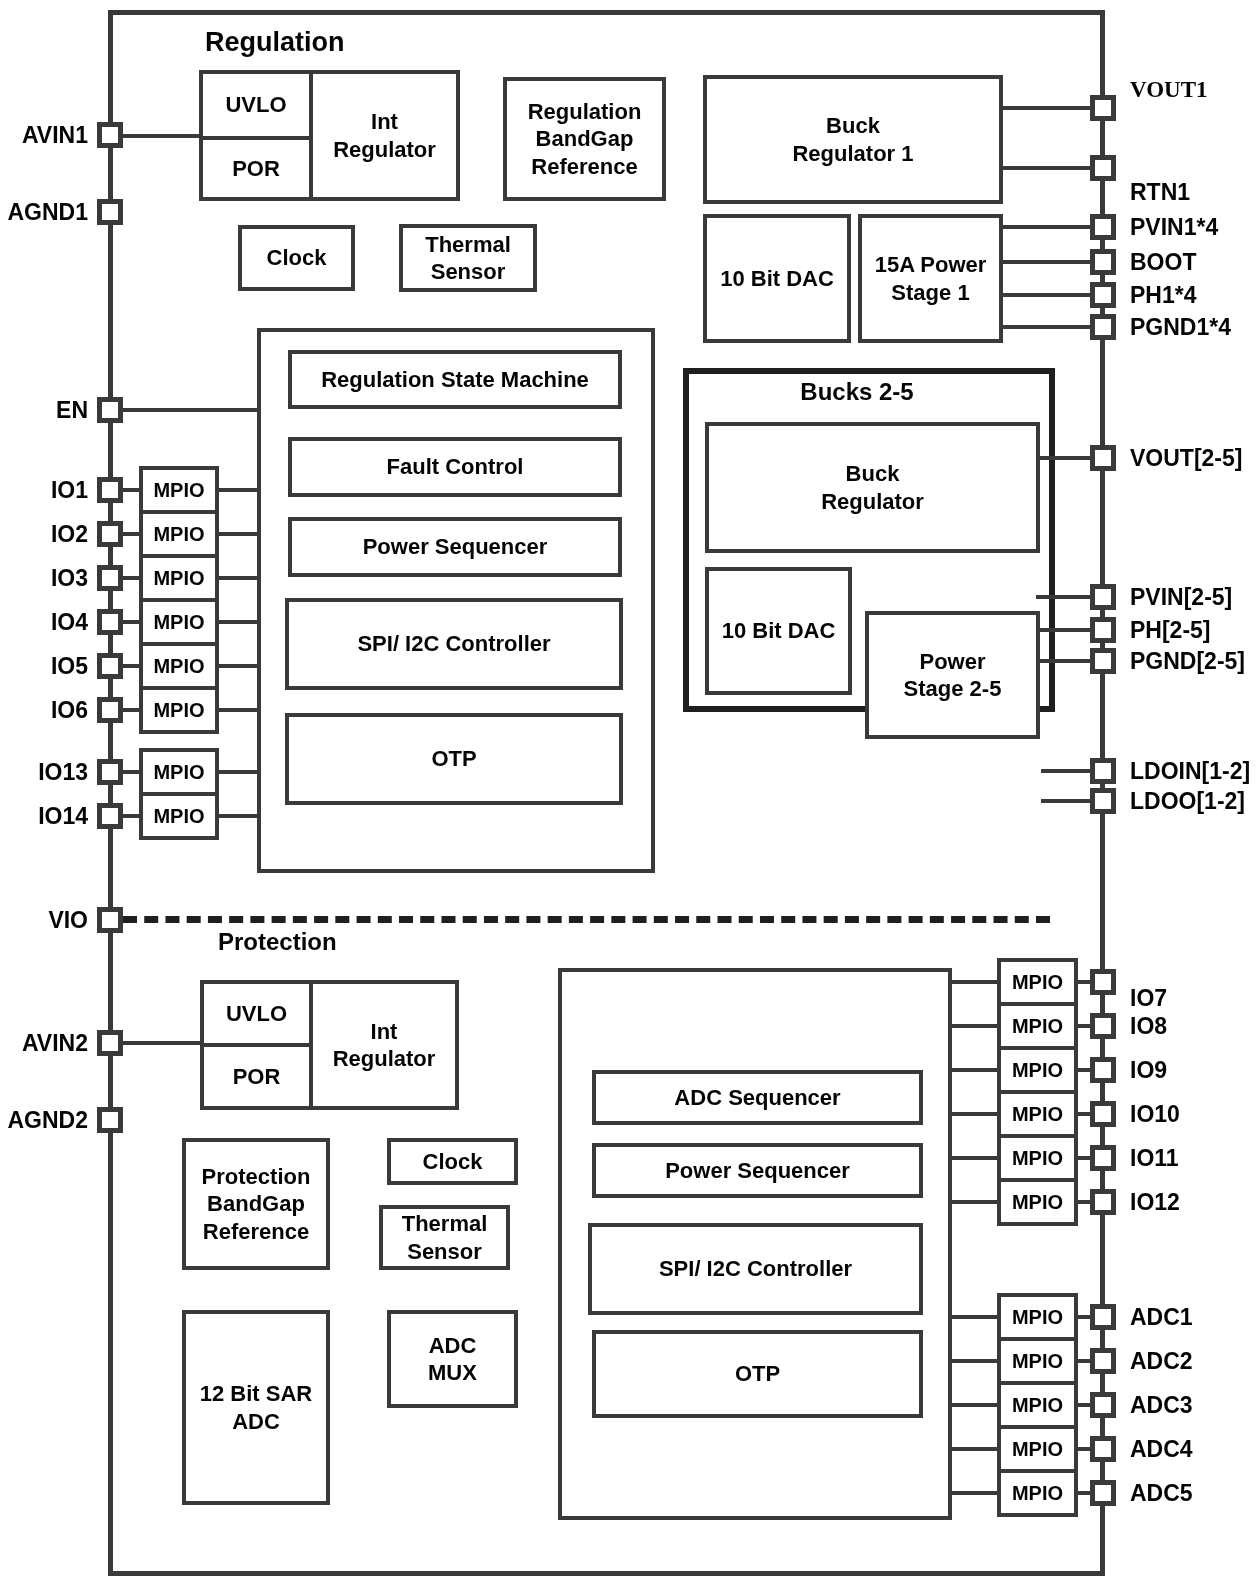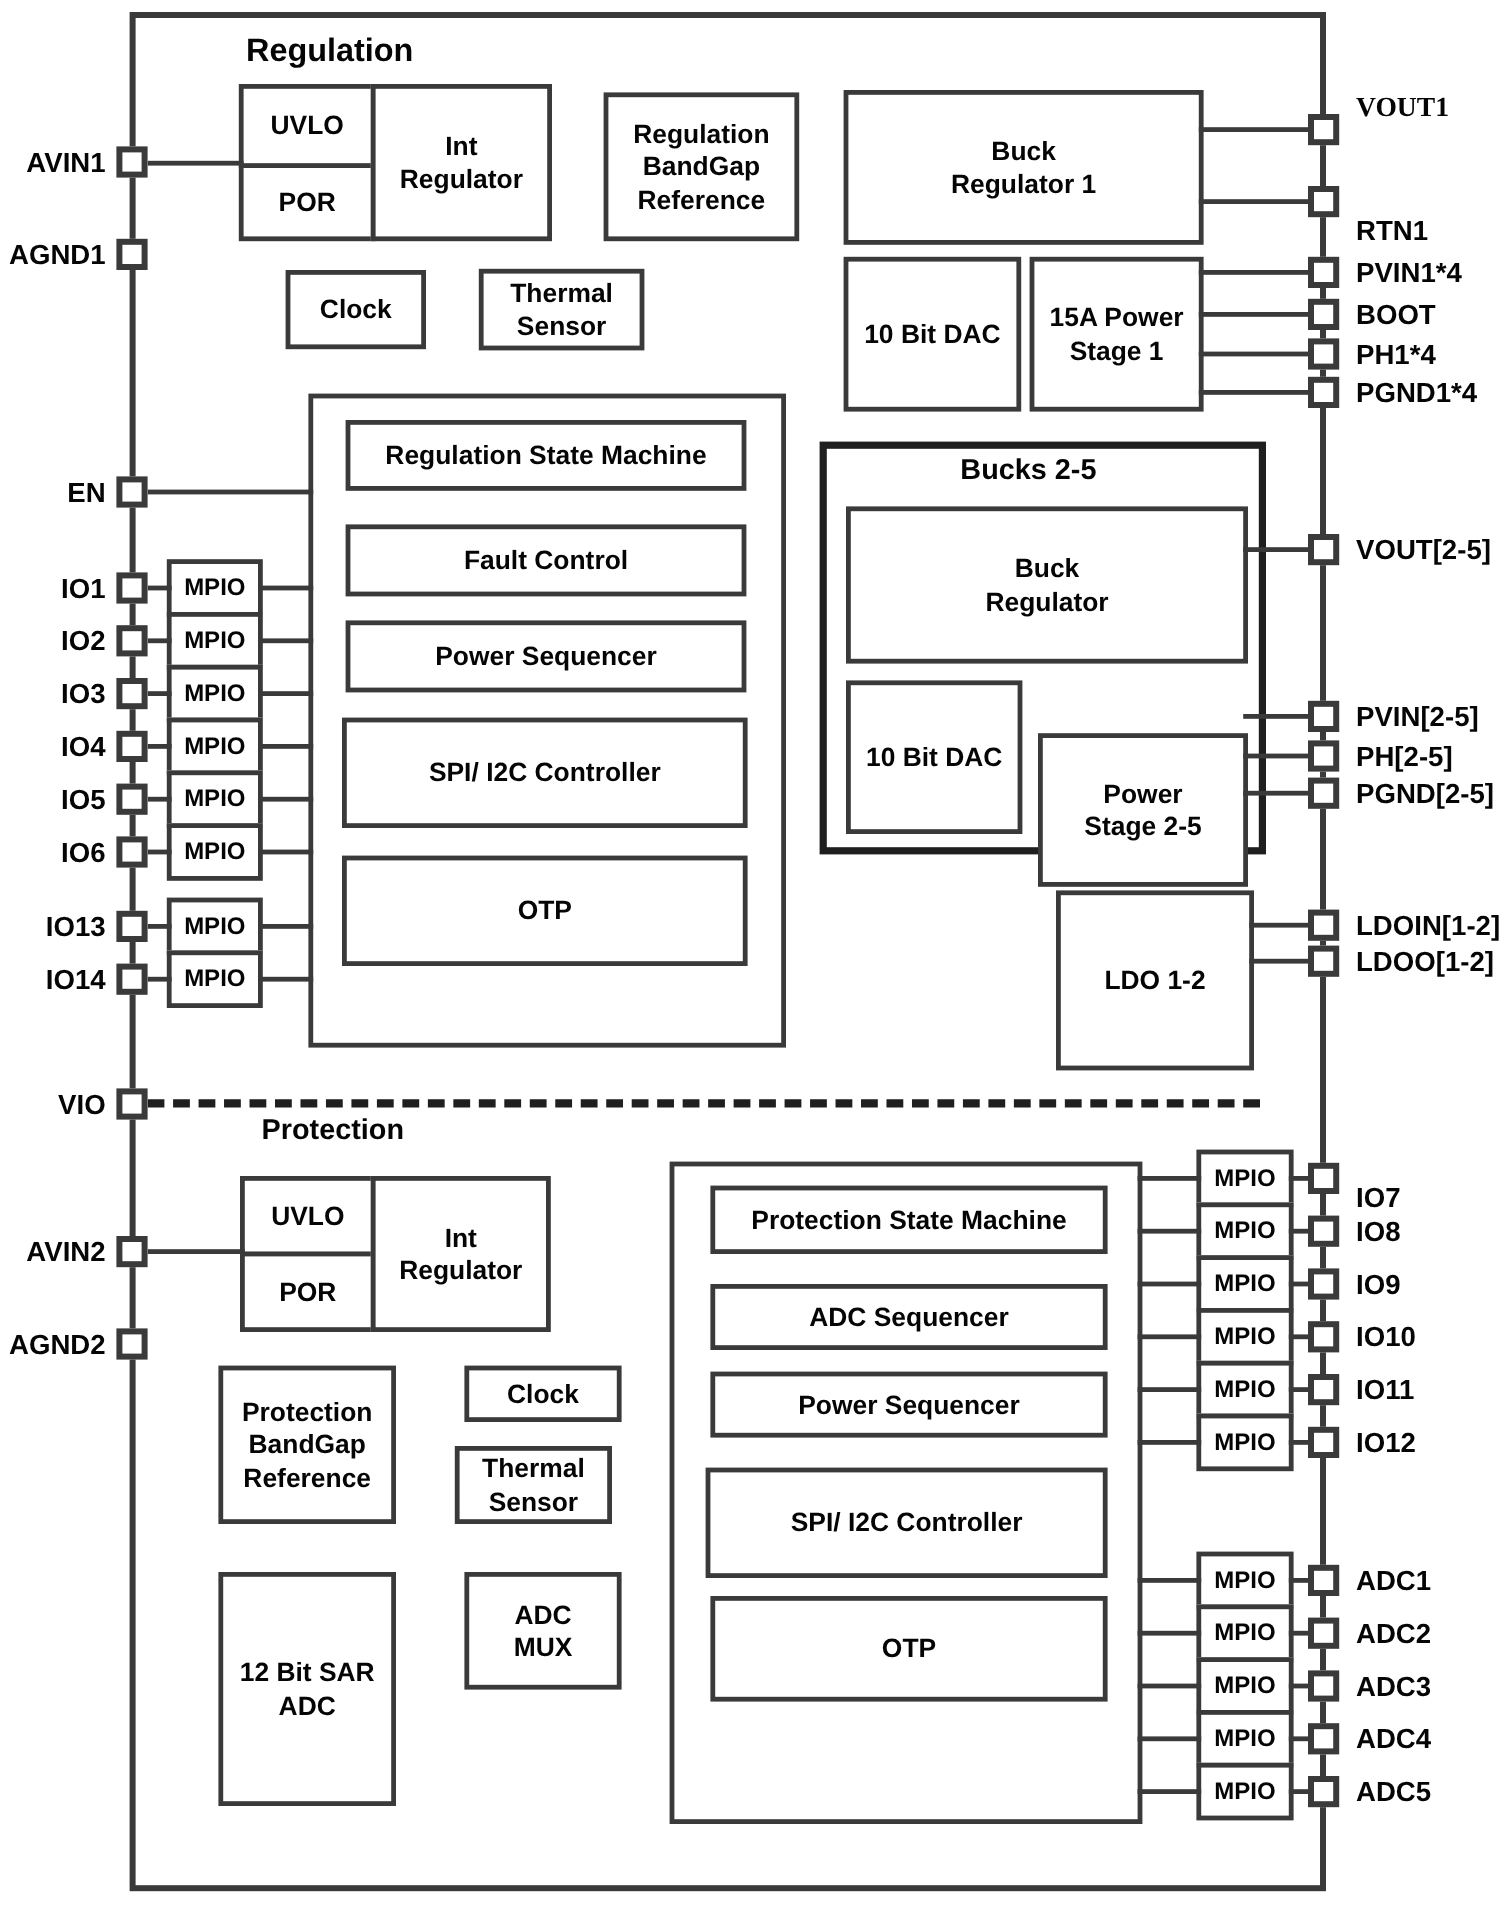--- a/index.html
+++ b/index.html
@@ -76,40 +76,38 @@
   <div class="blk" style="left:285px;top:713px;width:338px;height:92px;">OTP</div>
 
   <div class="blk thick" style="left:683px;top:368px;width:372px;height:344px;"></div>
   <div class="group-title" style="left:683px;top:378px;width:348px;font-size:24px;">Bucks 2-5</div>
   <div class="blk" style="left:705px;top:422px;width:335px;height:131px;">Buck
 Regulator</div>
   <div class="blk" style="left:705px;top:567px;width:147px;height:128px;">10 Bit DAC</div>
   <div class="blk" style="left:865px;top:567px;width:175px;height:128px;margin-top:44px;">Power
 Stage 2-5</div>
 
-  <div class="blk" style="left:880px;top:742px;width:165px;height:150px;">LDO 1-2</div>
 
   <div class="blk" style="left:200px;top:980px;width:113px;height:67px;">UVLO</div>
   <div class="blk" style="left:200px;top:1043px;width:113px;height:67px;">POR</div>
   <div class="blk" style="left:309px;top:980px;width:150px;height:130px;">Int
 Regulator</div>
 
   <div class="blk" style="left:182px;top:1138px;width:148px;height:132px;">Protection
 BandGap
 Reference</div>
   <div class="blk" style="left:387px;top:1138px;width:131px;height:47px;">Clock</div>
   <div class="blk" style="left:379px;top:1205px;width:131px;height:65px;">Thermal
 Sensor</div>
   <div class="blk" style="left:182px;top:1310px;width:148px;height:195px;">12 Bit SAR
 ADC</div>
   <div class="blk" style="left:387px;top:1310px;width:131px;height:98px;">ADC
 MUX</div>
 
   <div class="blk container" style="left:558px;top:968px;width:394px;height:552px;"></div>
-  <div class="blk" style="left:592px;top:988px;width:331px;height:57px;">Protection State Machine</div>
   <div class="blk" style="left:592px;top:1070px;width:331px;height:55px;">ADC Sequencer</div>
   <div class="blk" style="left:592px;top:1143px;width:331px;height:55px;">Power Sequencer</div>
   <div class="blk" style="left:588px;top:1223px;width:335px;height:92px;">SPI/ I2C Controller</div>
   <div class="blk" style="left:592px;top:1330px;width:331px;height:88px;">OTP</div>
 
   <div class="mpio" style="left:139px;top:466px;width:80px;height:48px;">MPIO</div>
   <div class="mpio" style="left:139px;top:510px;width:80px;height:48px;">MPIO</div>
   <div class="mpio" style="left:139px;top:554px;width:80px;height:48px;">MPIO</div>
   <div class="mpio" style="left:139px;top:598px;width:80px;height:48px;">MPIO</div>
   <div class="mpio" style="left:139px;top:642px;width:80px;height:48px;">MPIO</div>

